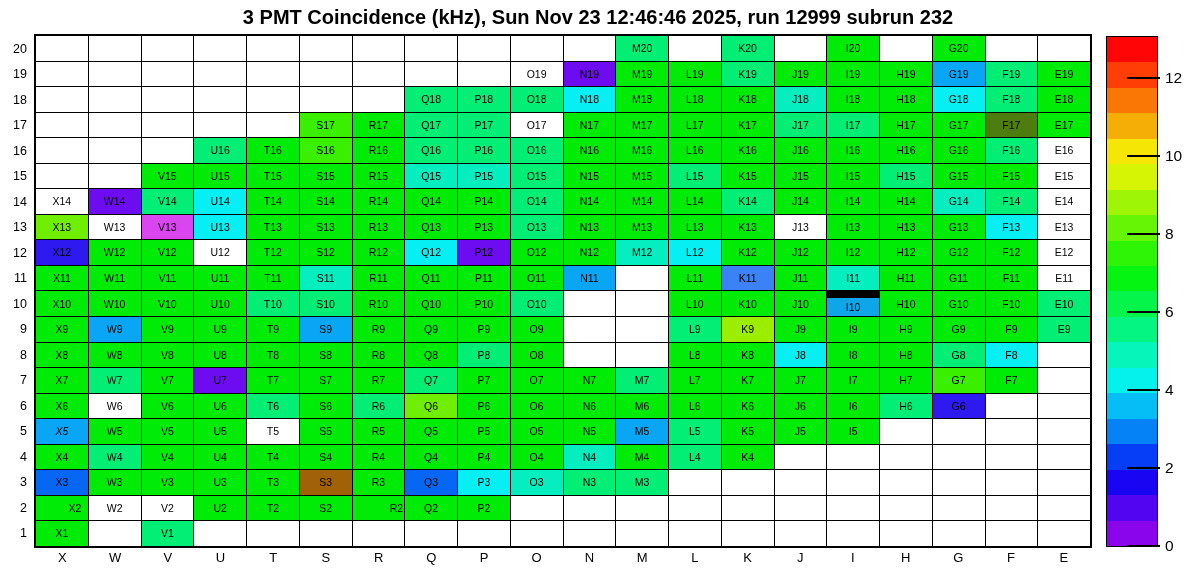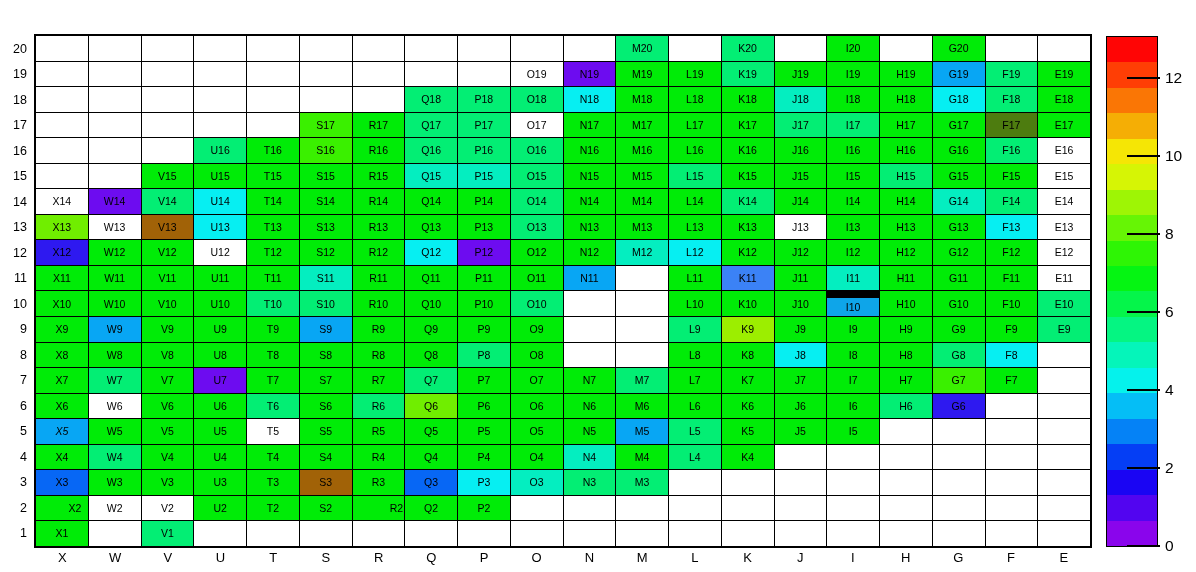--- a/index.html
+++ b/index.html
@@ -26,20 +26,21 @@
   .ticks{position:absolute;inset:0;overflow:visible;}
   .tickline{position:absolute;left:20px;right:-3px;height:2px;background:#000;
             transform:translateY(-50%);}
   .ticklab{position:absolute;left:58px;transform:translateY(-50%);
            font-size:15.5px;white-space:nowrap;}
 </style>
 </head>
 <body>
 
 <div class="canvas">
+  <div class="title">3 PMT Coincidence (kHz), Sun Nov 23 12:46:46 2025, run 12999 subrun 232</div>
   <div class="yaxis">
       <div class="ylab">20</div>
       <div class="ylab">19</div>
       <div class="ylab">18</div>
       <div class="ylab">17</div>
       <div class="ylab">16</div>
       <div class="ylab">15</div>
       <div class="ylab">14</div>
       <div class="ylab">13</div>
       <div class="ylab">12</div>
@@ -191,21 +192,21 @@
       <div class="cell" style="background: rgb(0, 236, 7);">L14</div>
       <div class="cell" style="background: rgb(3, 238, 116);">K14</div>
       <div class="cell" style="background: rgb(0, 236, 7);">J14</div>
       <div class="cell" style="background: rgb(0, 236, 7);">I14</div>
       <div class="cell" style="background: rgb(0, 236, 7);">H14</div>
       <div class="cell" style="background: rgb(4, 238, 192);">G14</div>
       <div class="cell" style="background: rgb(3, 238, 116);">F14</div>
       <div class="cell" style="background: rgb(255, 255, 255);">E14</div>
       <div class="cell" style="background: rgb(112, 238, 0);">X13</div>
       <div class="cell" style="background: rgb(255, 255, 255);">W13</div>
-      <div class="cell" style="background: #a16207;">V13</div>
+      <div class="cell" style="background: #d946ef;">V13</div>
       <div class="cell" style="background: rgb(6, 239, 242);">U13</div>
       <div class="cell" style="background: rgb(0, 236, 7);">T13</div>
       <div class="cell" style="background: rgb(0, 236, 7);">S13</div>
       <div class="cell" style="background: rgb(0, 236, 7);">R13</div>
       <div class="cell" style="background: rgb(0, 236, 7);">Q13</div>
       <div class="cell" style="background: rgb(0, 236, 7);">P13</div>
       <div class="cell" style="background: rgb(3, 238, 116);">O13</div>
       <div class="cell" style="background: rgb(0, 236, 7);">N13</div>
       <div class="cell" style="background: rgb(0, 236, 7);">M13</div>
       <div class="cell" style="background: rgb(0, 236, 7);">L13</div>

